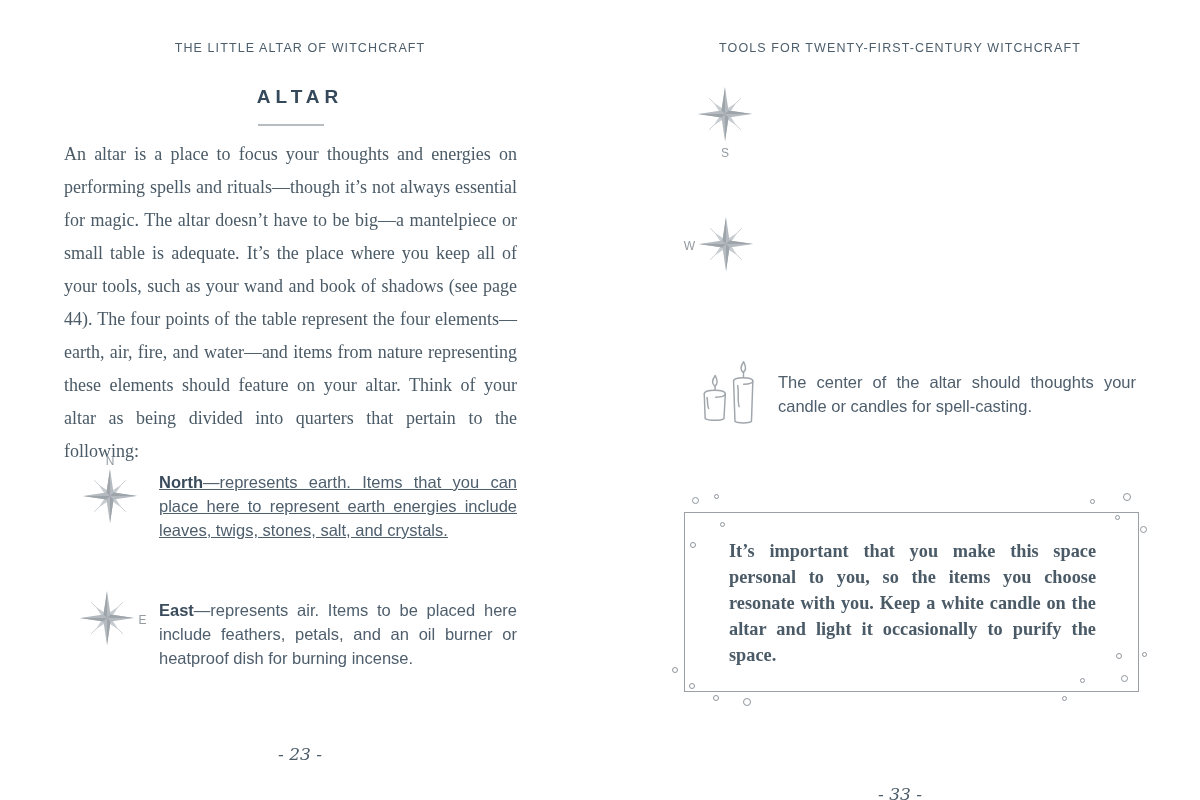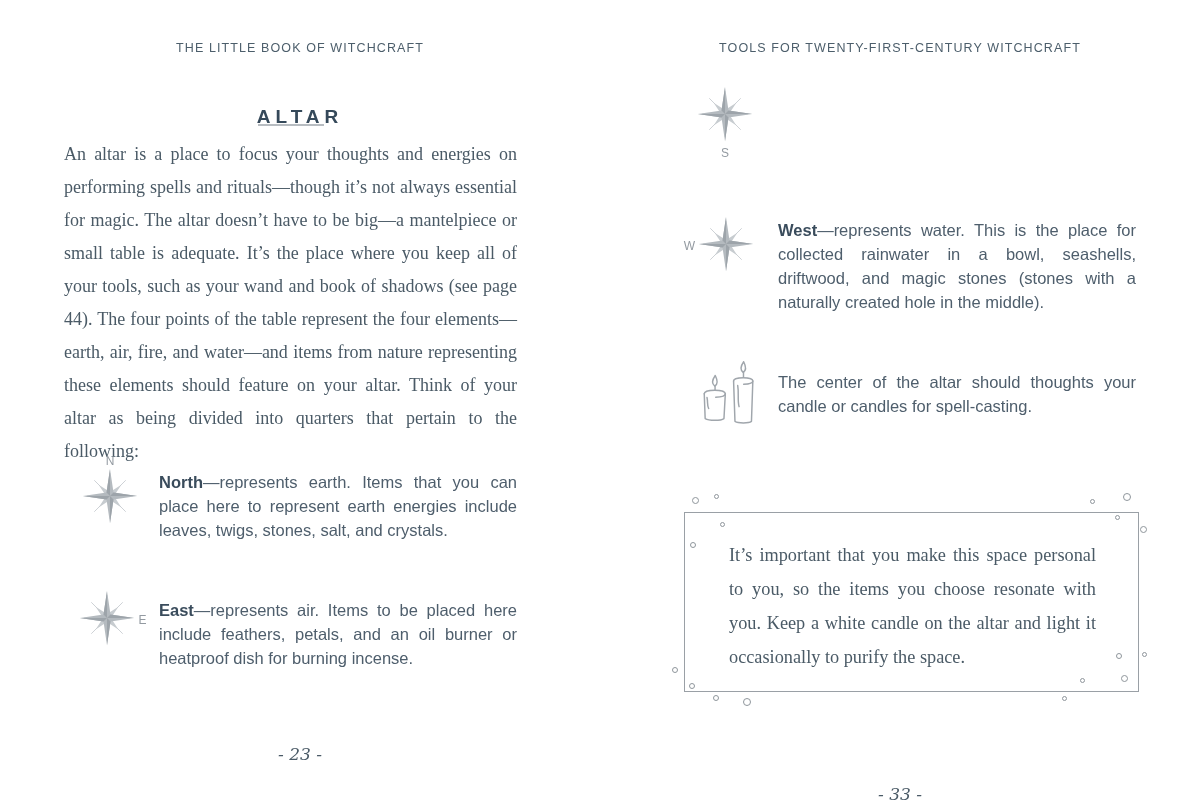--- a/index.html
+++ b/index.html
@@ -22,21 +22,21 @@
 
   .icon-group{position:absolute;display:flex;align-items:center;justify-content:center;}
   .icon-group.col{flex-direction:column;}
   .dir-letter{font-size:12px;color:#939aa1;line-height:12px;}
 
   .page-number{position:absolute;left:0;width:100%;text-align:center;
     font-family:"DejaVu Serif","Liberation Serif",serif;font-style:italic;
     font-size:17px;color:#4a5a66;}
 
   .note-box{position:absolute;border:1.5px solid #9aa0a6;box-sizing:border-box;}
-  .note-box .serif-para{position:static;padding:25px 42px 0 44px;font-size:18.3px;line-height:34px;}
+  .note-box .serif-para{position:static;padding:25px 42px 0 44px;font-size:18.3px;line-height:26px;font-weight:bold;}
   .decor-circle{position:absolute;border:1.3px solid #8f969c;border-radius:50%;
     background:#ffffff;box-sizing:border-box;}
 </style>
 </head>
 <body>
 
 <svg width="0" height="0" style="position:absolute" aria-hidden="true">
   <defs>
     <g id="compass-rose">
       <line x1="32" y1="6" x2="32" y2="58" stroke="#bcc1c6" stroke-width="1"></line>
@@ -50,36 +50,36 @@
       <polygon points="32,63 32,32 36,36" fill="#9da4aa"></polygon>
       <polygon points="1,32 32,32 28,36" fill="#9da4aa"></polygon>
     </g>
   </defs>
 </svg>
 
 <div id="spread">
 
   <div class="page" id="page-left">
 
-    <div class="running-head" style="top:41px;">THE LITTLE BOOK OF WITCHCRAFT</div>
+    <div class="running-head" style="top:41px;">THE LITTLE ALTAR OF WITCHCRAFT</div>
 
-    <div class="chapter-title" style="top:106px;">ALTAR</div>
+    <div class="chapter-title" style="top:86px;">ALTAR</div>
     <div class="title-rule" style="top:124px;left:258px;width:66px;"></div>
 
     <p class="serif-para" style="left:64px;top:138px;width:453px;">An altar is a place to focus your thoughts and energies on performing spells and rituals—though it’s not always essential for magic. The altar doesn’t have to be big—a mantelpiece or small table is adequate. It’s the place where you keep all of your tools, such as your wand and book of shadows (see page 44). The four points of the table represent the four elements—earth, air, fire, and water—and items from nature representing these elements should feature on your altar. Think of your altar as being divided into quarters that pertain to the following:</p>
 
     <div class="icon-group col" style="left:80px;top:455px;width:60px;">
       <span class="dir-letter" style="margin-bottom:1px;">N</span>
       <span>
         <svg width="56" height="56" viewBox="0 0 64 64">
             <use href="#compass-rose"></use>
           </svg>
       </span>
     </div>
-    <p class="sans-para" style="left:159px;top:470px;width:358px;">
+    <p class="sans-para" style="left:159px;top:470px;width:358px;text-decoration:underline;">
       <strong>North</strong><span>—represents earth. Items that you can place here to represent earth energies include leaves, twigs, stones, salt, and crystals.</span>
     </p>
 
     <div class="icon-group" style="left:70px;top:590px;width:86px;">
       <span>
         <svg width="56" height="56" viewBox="0 0 64 64">
             <use href="#compass-rose"></use>
           </svg>
       </span>
       <span class="dir-letter" style="margin-left:3px;">E</span>
@@ -105,23 +105,20 @@
     </div>
 
     <div class="icon-group" style="left:74px;top:216px;width:90px;">
       <span class="dir-letter" style="margin-right:3px;">W</span>
       <span>
         <svg width="56" height="56" viewBox="0 0 64 64">
             <use href="#compass-rose"></use>
           </svg>
       </span>
     </div>
-    <p class="sans-para" style="left:178px;top:218px;width:358px;">
-      <strong>West</strong><span>—represents water. This is the place for collected rainwater in a bowl, seashells, driftwood, and magic stones (stones with a naturally created hole in the middle).</span>
-    </p>
 
     <div style="position:absolute;left:96px;top:352px;">
       <svg width="66" height="80" viewBox="0 0 72 78">
         <g fill="none" stroke="#a0a6ac" stroke-width="1.6" stroke-linecap="round" stroke-linejoin="round">
           <path d="M21 21 C17.5 26,17 30,20.5 32.5 C24 30.5,23.5 26,21 21 Z"></path>
           <line x1="20.8" y1="32.5" x2="20.8" y2="37"></line>
           <path d="M9 41 C9 38.6,14.3 37,20.5 37 C26.7 37,32 38.6,32 41 C32 43,27.5 44.6,21.5 44.8"></path>
           <path d="M9 41 L10 68 C14 70.5,27 70.5,30.5 68 L32 41"></path>
           <path d="M12 45 C13.2 50,11.8 53,13.8 57"></path>
           <path d="M52 6 C48.5 11,48 15,51.5 17.5 C55 15.5,54.5 11,52 6 Z"></path>

